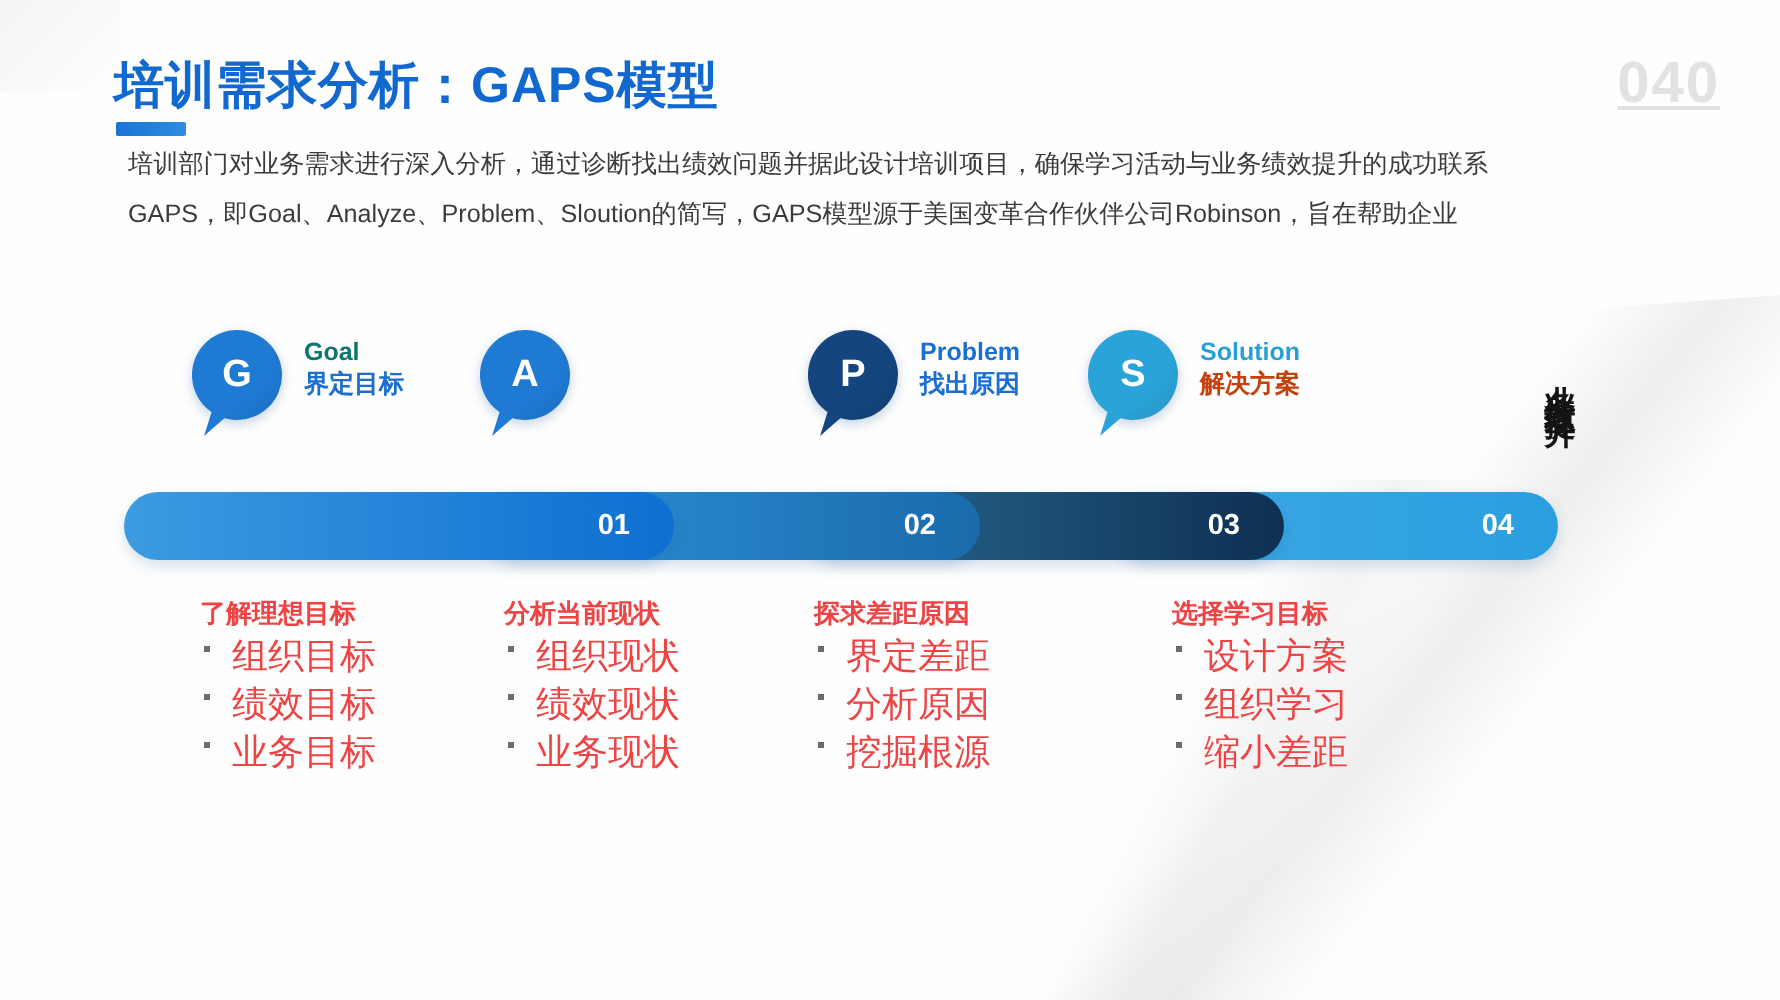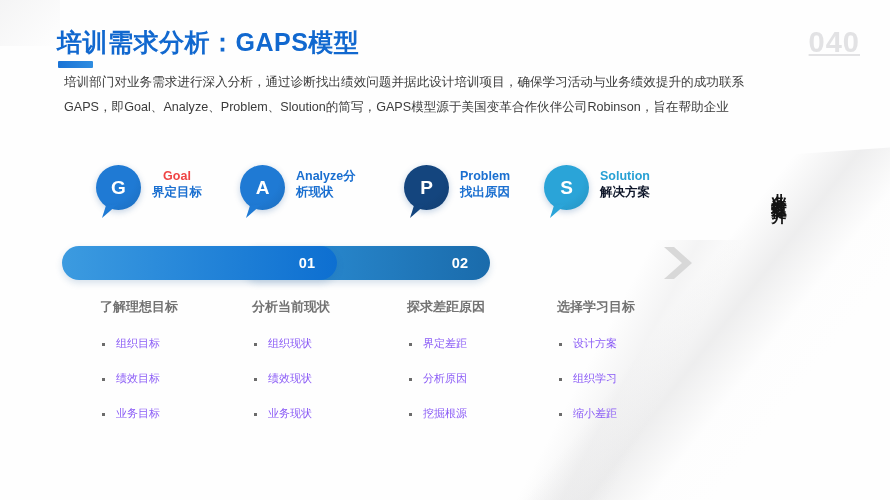--- a/index.html
+++ b/index.html
@@ -82,24 +82,24 @@
     padding-right:22px;box-sizing:border-box;
     box-shadow:0 3px 7px rgba(30,90,150,.18);
   }
   .chev{
     position:absolute;left:660px;top:244px;width:40px;height:38px;
   }
 
   
   .cols{position:absolute;left:0;top:298px;width:890px;}
   .col{position:absolute;top:0;}
-  .col-title{font-size:13px;font-weight:bold;color:#737373;white-space:nowrap;}
+  .col-title{font-size:13px;font-weight:bold;color:#ef4444;white-space:nowrap;}
   .col-list{margin:0;padding:0;list-style:none;}
   .col-list li{
-    font-size:11px;color:#8b5cf6;margin-top:20px;
+    font-size:18px;color:#ef4444;
     white-space:nowrap;position:relative;padding-left:16px;
   }
   .col-list li::before{
     content:"";position:absolute;left:2px;top:7px;
     width:3px;height:3px;background:#6b6b6b;border-radius:0;
   }
 
   
   .vert{
     position:absolute;left:770px;top:180px;
@@ -126,57 +126,59 @@
     <div>GAPS，即Goal、Analyze、Problem、Sloution的简写，GAPS模型源于美国变革合作伙伴公司Robinson，旨在帮助企业</div>
   </div>
 
   <div class="badges" id="badges-row">
       <div class="badge-item" style="left: 96px;">
         <div class="bubble" style="background: radial-gradient(circle at 32% 28%, rgb(31, 122, 212) 0%, rgb(31, 122, 212) 55%, rgba(0, 0, 0, 0.18) 130%), rgb(31, 122, 212);">
           <div class="bubble-tail" style="background: rgb(31, 122, 212);"></div>
           <span>G</span>
         </div>
         <div class="badge-text">
-          <div class="badge-en" style="color: #ef4444; text-align: center;">Goal</div>
+          <div class="badge-en" style="color: #0f766e;">Goal</div>
           <div class="badge-cn" style="color: rgb(26, 111, 208);">界定目标</div>
         </div>
       </div>
       <div class="badge-item" style="left: 240px;">
         <div class="bubble" style="background: radial-gradient(circle at 32% 28%, rgb(31, 122, 212) 0%, rgb(31, 122, 212) 55%, rgba(0, 0, 0, 0.18) 130%), rgb(31, 122, 212);">
           <div class="bubble-tail" style="background: rgb(31, 122, 212);"></div>
           <span>A</span>
         </div>
-        <div class="badge-text">
-          <div class="badge-en" style="color: rgb(26, 111, 208);">Analyze分</div>
-          <div class="badge-cn" style="color: rgb(26, 111, 208);">析现状</div>
-        </div>
       </div>
       <div class="badge-item" style="left: 404px;">
         <div class="bubble" style="background: radial-gradient(circle at 32% 28%, rgb(20, 69, 126) 0%, rgb(20, 69, 126) 55%, rgba(0, 0, 0, 0.18) 130%), rgb(20, 69, 126);">
           <div class="bubble-tail" style="background: rgb(20, 69, 126);"></div>
           <span>P</span>
         </div>
         <div class="badge-text">
           <div class="badge-en" style="color: rgb(26, 111, 208);">Problem</div>
           <div class="badge-cn" style="color: rgb(26, 111, 208);">找出原因</div>
         </div>
       </div>
       <div class="badge-item" style="left: 544px;">
         <div class="bubble" style="background: radial-gradient(circle at 32% 28%, rgb(42, 164, 216) 0%, rgb(42, 164, 216) 55%, rgba(0, 0, 0, 0.18) 130%), rgb(42, 164, 216);">
           <div class="bubble-tail" style="background: rgb(42, 164, 216);"></div>
           <span>S</span>
         </div>
         <div class="badge-text">
           <div class="badge-en" style="color: rgb(39, 160, 212);">Solution</div>
-          <div class="badge-cn" style="color: #0f172a;">解决方案</div>
+          <div class="badge-cn" style="color: #c2410c;">解决方案</div>
         </div>
       </div>
     </div>
 
   <div class="bar-wrap" id="bar-wrap">
+      <div class="seg" style="left: 495px; width: 222px; z-index: 7; background: linear-gradient(90deg, rgb(62, 169, 226) 0%, rgb(42, 159, 224) 100%);">
+        <span>04</span>
+      </div>
+      <div class="seg" style="left: 340px; width: 240px; z-index: 8; background: linear-gradient(90deg, rgb(42, 109, 148) 0%, rgb(14, 47, 82) 100%);">
+        <span>03</span>
+      </div>
       <div class="seg" style="left: 180px; width: 248px; z-index: 9; background: linear-gradient(90deg, rgb(46, 147, 219) 0%, rgb(26, 107, 171) 100%);">
         <span>02</span>
       </div>
       <div class="seg" style="left: 0px; width: 275px; z-index: 10; background: linear-gradient(90deg, rgb(60, 155, 224) 0%, rgb(13, 111, 209) 100%);">
         <span>01</span>
       </div>
     </div>
 
   <svg class="chev" viewBox="0 0 40 38">
     <polygon id="chev-poly" points="4,3 22,19 4,35 14,35 32,19 14,3" fill="#d8d8d8"></polygon>
@@ -200,21 +202,21 @@
         </ul>
       </div>
       <div class="col" style="left: 407px;">
         <div class="col-title">探求差距原因</div>
         <ul class="col-list">
           <li>界定差距</li>
           <li>分析原因</li>
           <li>挖掘根源</li>
         </ul>
       </div>
-      <div class="col" style="left: 557px;">
+      <div class="col" style="left: 586px;">
         <div class="col-title">选择学习目标</div>
         <ul class="col-list">
           <li>设计方案</li>
           <li>组织学习</li>
           <li>缩小差距</li>
         </ul>
       </div>
     </div>
 
   <div class="vert">业务绩效提升</div>

